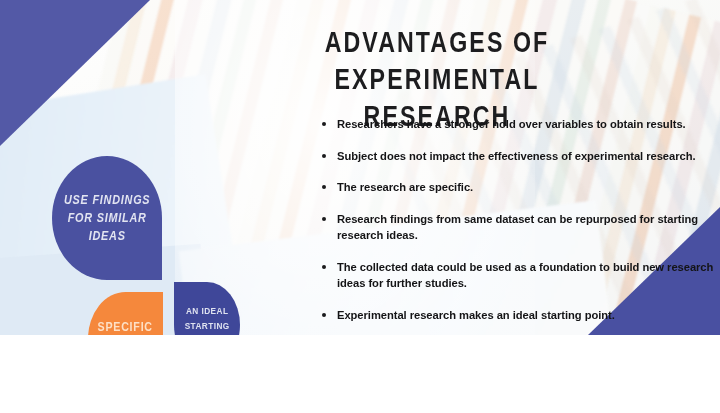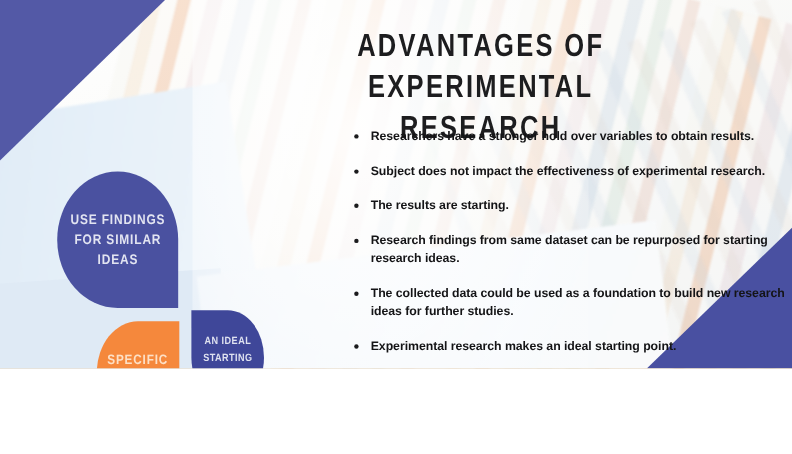--- a/index.html
+++ b/index.html
@@ -189,20 +189,21 @@
     letter-spacing: 0.9px;
     transform: scaleX(0.86);
     white-space: pre-line;
   }
 
   .c-topleft {
     left: 52px; top: 156px;
     width: 110px; height: 124px;
     background: #4a51a0;
     border-bottom-right-radius: 0;
+    font-style: italic;
   }
   .c-topleft span {
     color: #e2e4f1;
     font-size: 12.6px;
     line-height: 18px;
   }
 
   .c-topright {
     left: 163px; top: 142px;
     width: 128px; height: 138px;
@@ -264,21 +265,21 @@
     <div class="bullet-row">
       <span class="bullet-dot"></span>
       <span class="bullet-text">Researchers have a stronger hold over variables to obtain results.</span>
     </div>
     <div class="bullet-row">
       <span class="bullet-dot"></span>
       <span class="bullet-text">Subject does not impact the effectiveness of experimental research.</span>
     </div>
     <div class="bullet-row">
       <span class="bullet-dot"></span>
-      <span class="bullet-text">The results are starting.</span>
+      <span class="bullet-text">The research are specific.</span>
     </div>
     <div class="bullet-row">
       <span class="bullet-dot"></span>
       <span class="bullet-text">Research findings from same dataset can be repurposed for starting research ideas.</span>
     </div>
     <div class="bullet-row">
       <span class="bullet-dot"></span>
       <span class="bullet-text">The collected data could be used as a foundation to build new research ideas for further studies.</span>
     </div>
     <div class="bullet-row">

